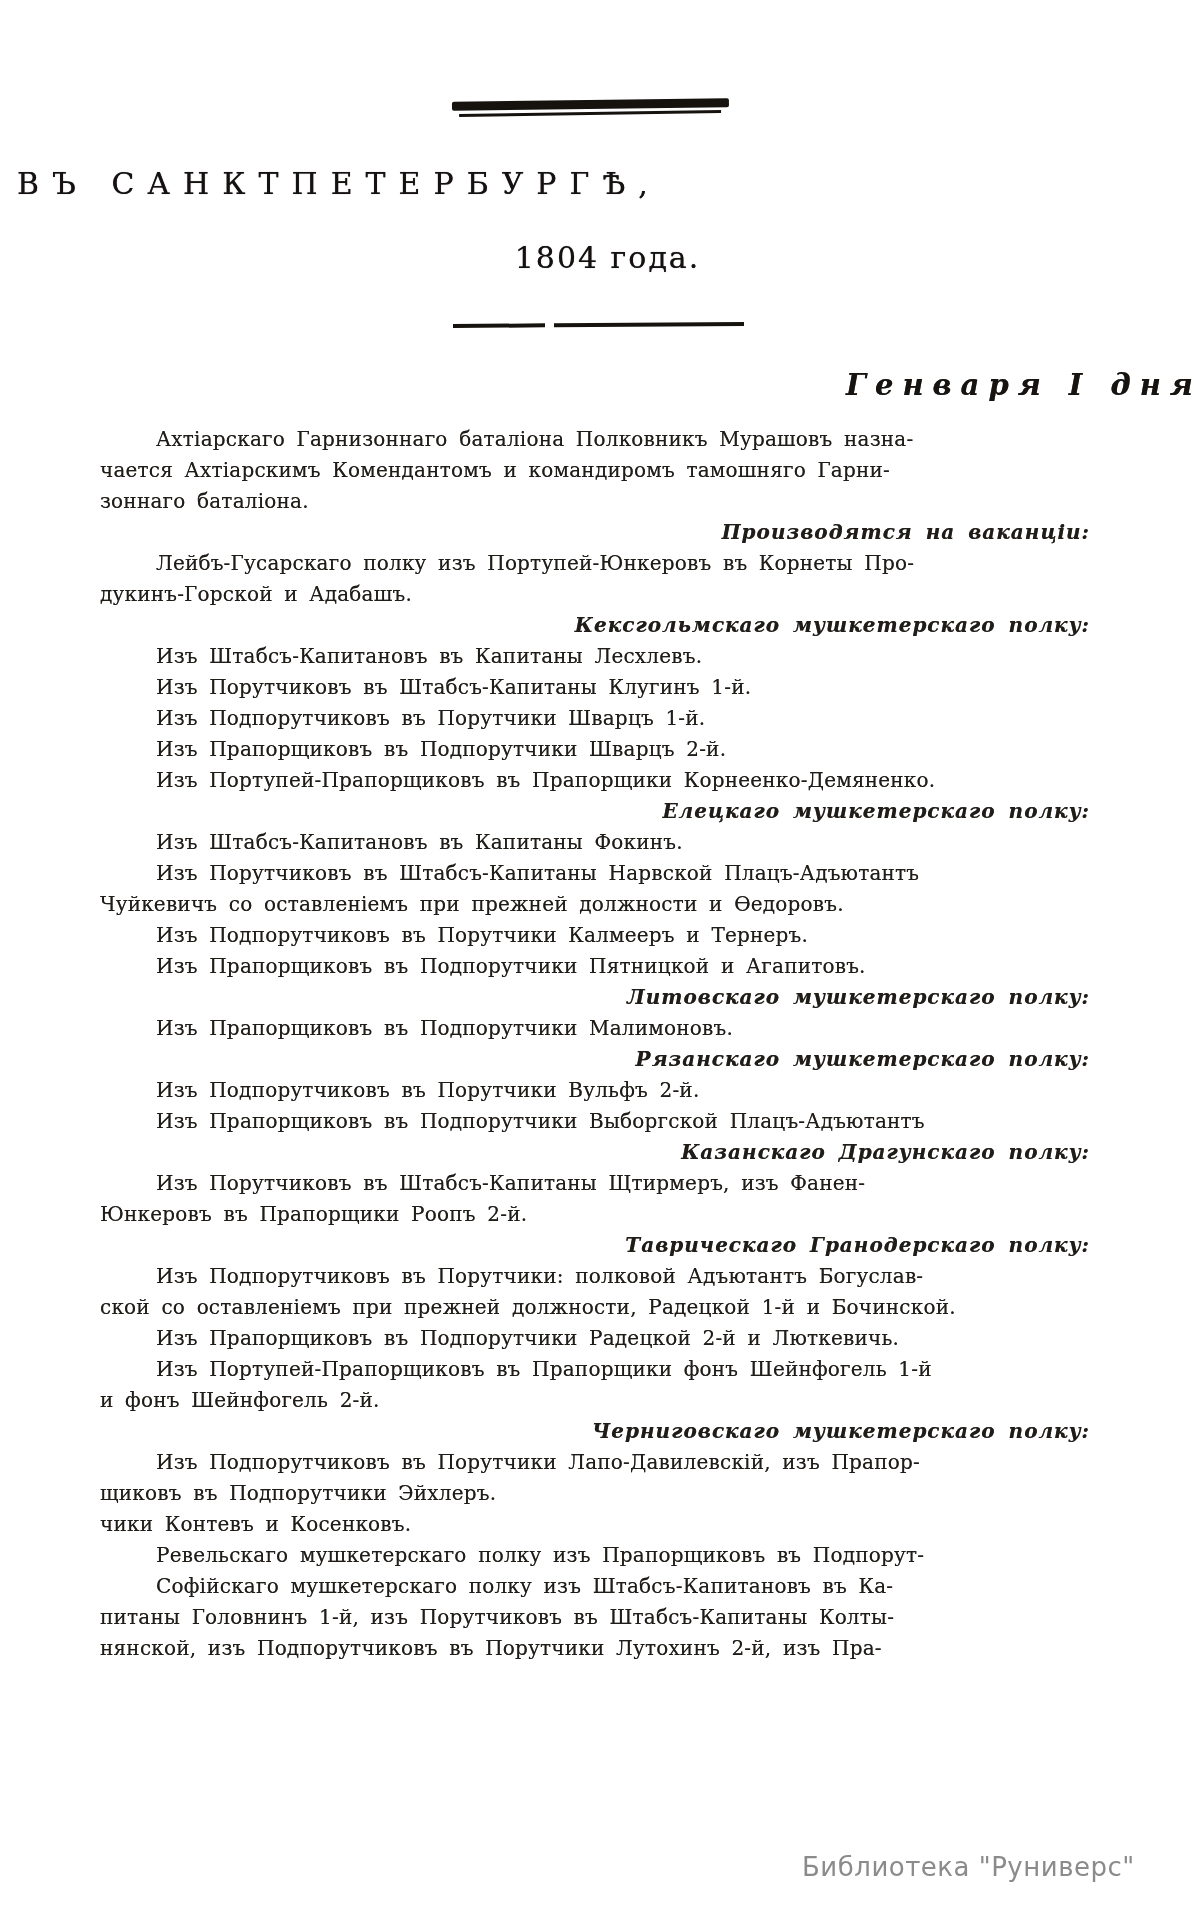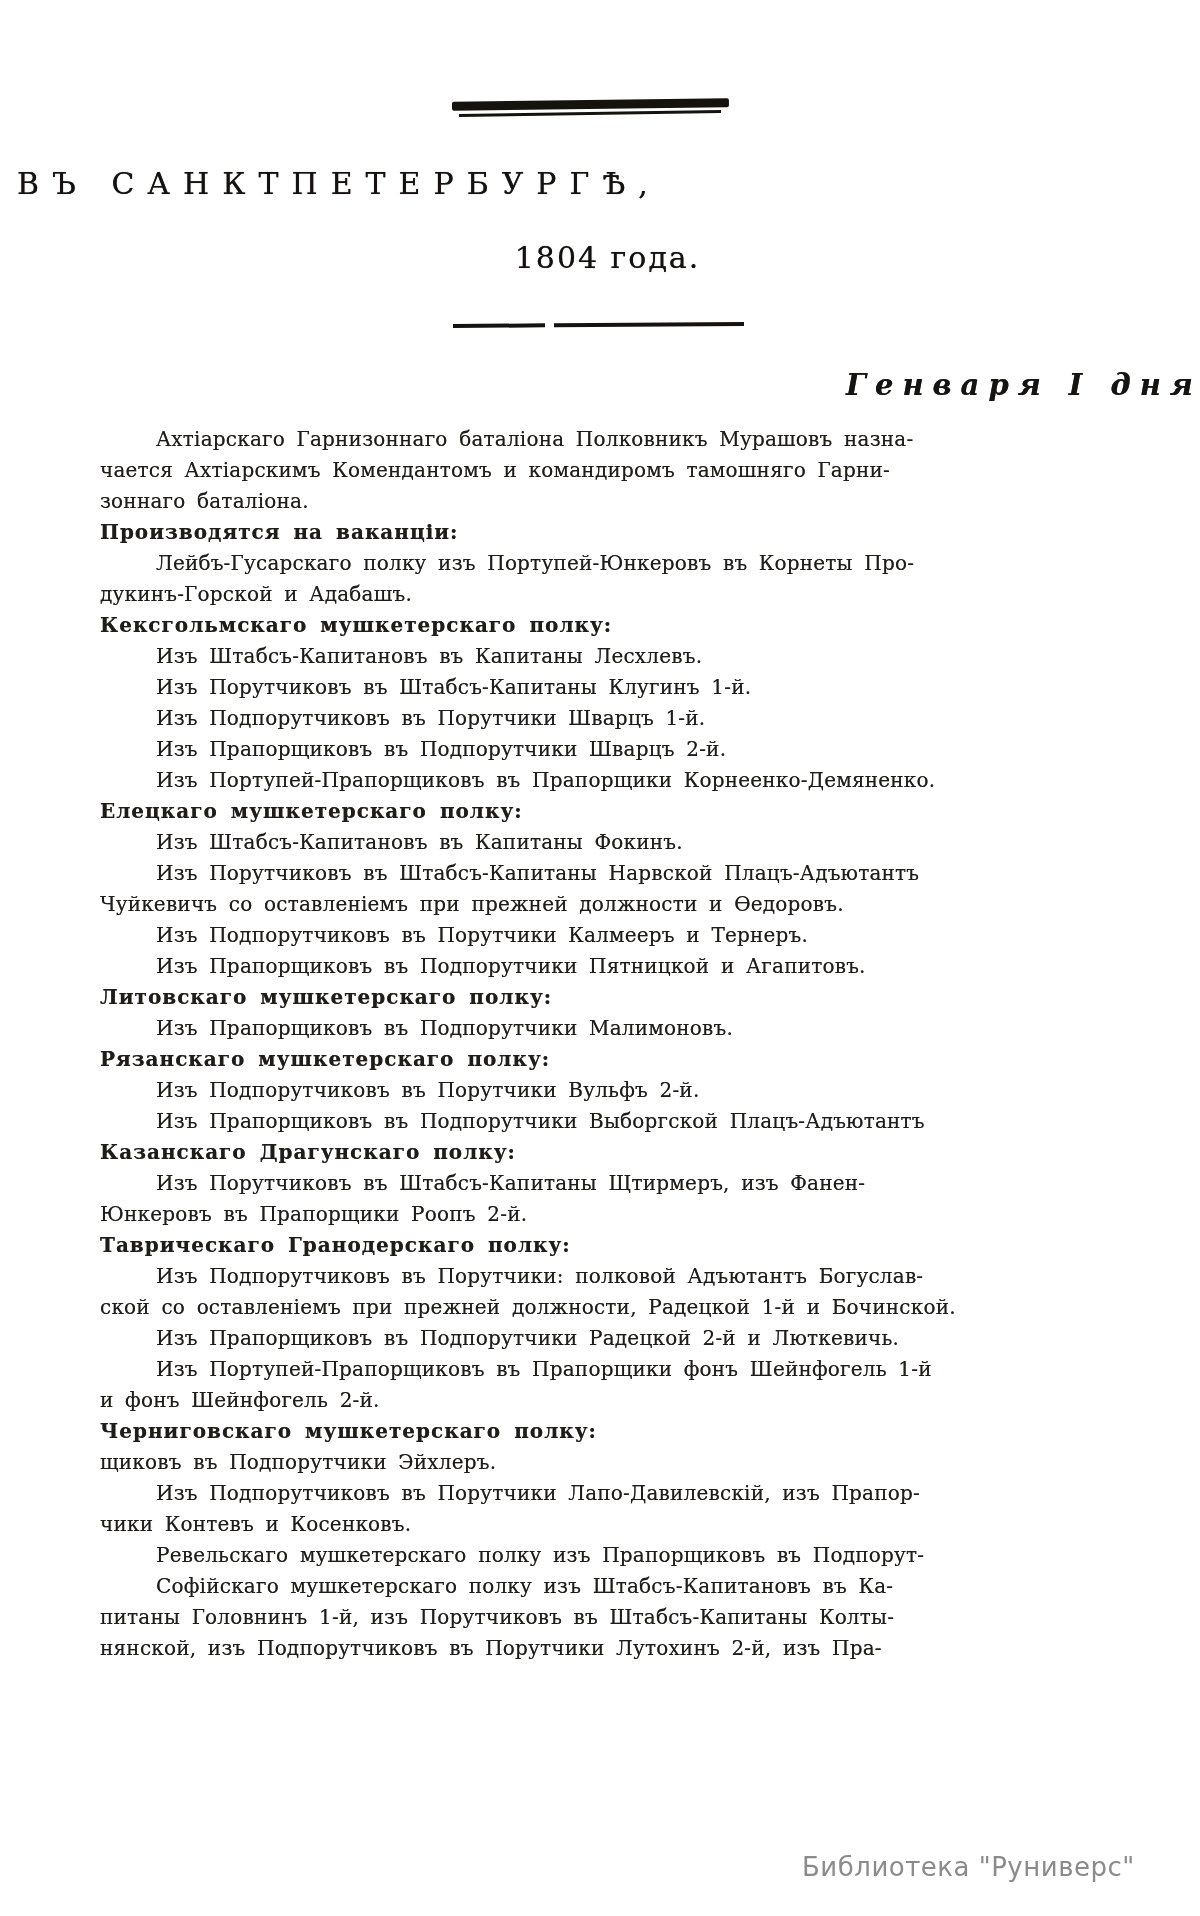--- a/index.html
+++ b/index.html
@@ -44,21 +44,21 @@
   .text-block{
     position:absolute;left:100px;top:424px;width:990px;
     font-size:20px;line-height:31px;
     word-spacing:5px;letter-spacing:.2px;
     color:#201c18;
     text-shadow:0 0 .6px rgba(25,21,17,.65);
   }
   .line{white-space:nowrap;}
   .line--indent{padding-left:56px;}
   .heading{
-    text-align:left;font-weight:bold;
+    text-align:right;font-style:italic;font-weight:bold;
     white-space:nowrap;letter-spacing:1px;
   }
 
   .watermark{
     position:absolute;left:802px;top:1852px;
     font-family:"DejaVu Sans","Liberation Sans",sans-serif;
     font-size:26px;color:#8b8b8b;letter-spacing:.5px;
     white-space:nowrap;
   }
 </style>
@@ -110,22 +110,22 @@
       <div class="heading">Казанскаго Драгунскаго полку:</div>
       <div class="line line--indent">Изъ Порутчиковъ въ Штабсъ-Капитаны  Щтирмеръ, изъ Фанен-</div>
       <div class="line">Юнкеровъ въ Прапорщики Роопъ 2-й.</div>
       <div class="heading">Таврическаго Гранодерскаго полку:</div>
       <div class="line line--indent">Изъ Подпорутчиковъ въ Порутчики: полковой Адъютантъ Богуслав-</div>
       <div class="line">ской со оставленіемъ при прежней должности, Радецкой 1-й и Бочинской.</div>
       <div class="line line--indent">Изъ Прапорщиковъ въ Подпорутчики  Радецкой 2-й и Люткевичь.</div>
       <div class="line line--indent">Изъ Портупей-Прапорщиковъ въ Прапорщики фонъ  Шейнфогель 1-й</div>
       <div class="line">и фонъ  Шейнфогель 2-й.</div>
       <div class="heading">Черниговскаго мушкетерскаго  полку:</div>
+      <div class="line line--indent">Изъ Подпорутчиковъ въ Порутчики Лапо-Давилевскій, изъ Прапор-</div>
       <div class="line">щиковъ въ Подпорутчики Эйхлеръ.</div>
-      <div class="line line--indent">Изъ Подпорутчиковъ въ Порутчики Лапо-Давилевскій, изъ Прапор-</div>
       <div class="line">чики Контевъ и Косенковъ.</div>
       <div class="line line--indent">Ревельскаго мушкетерскаго полку изъ Прапорщиковъ въ Подпорут-</div>
       <div class="line line--indent">Софійскаго мушкетерскаго полку изъ Штабсъ-Капитановъ въ Ка-</div>
       <div class="line">питаны Головнинъ 1-й, изъ Порутчиковъ въ Штабсъ-Капитаны Колты-</div>
       <div class="line">нянской, изъ Подпорутчиковъ въ Порутчики Лутохинъ 2-й,  изъ Пра-</div>
     </div>
 
   <div class="watermark">Библиотека "Руниверс"</div>
 
 </div>

